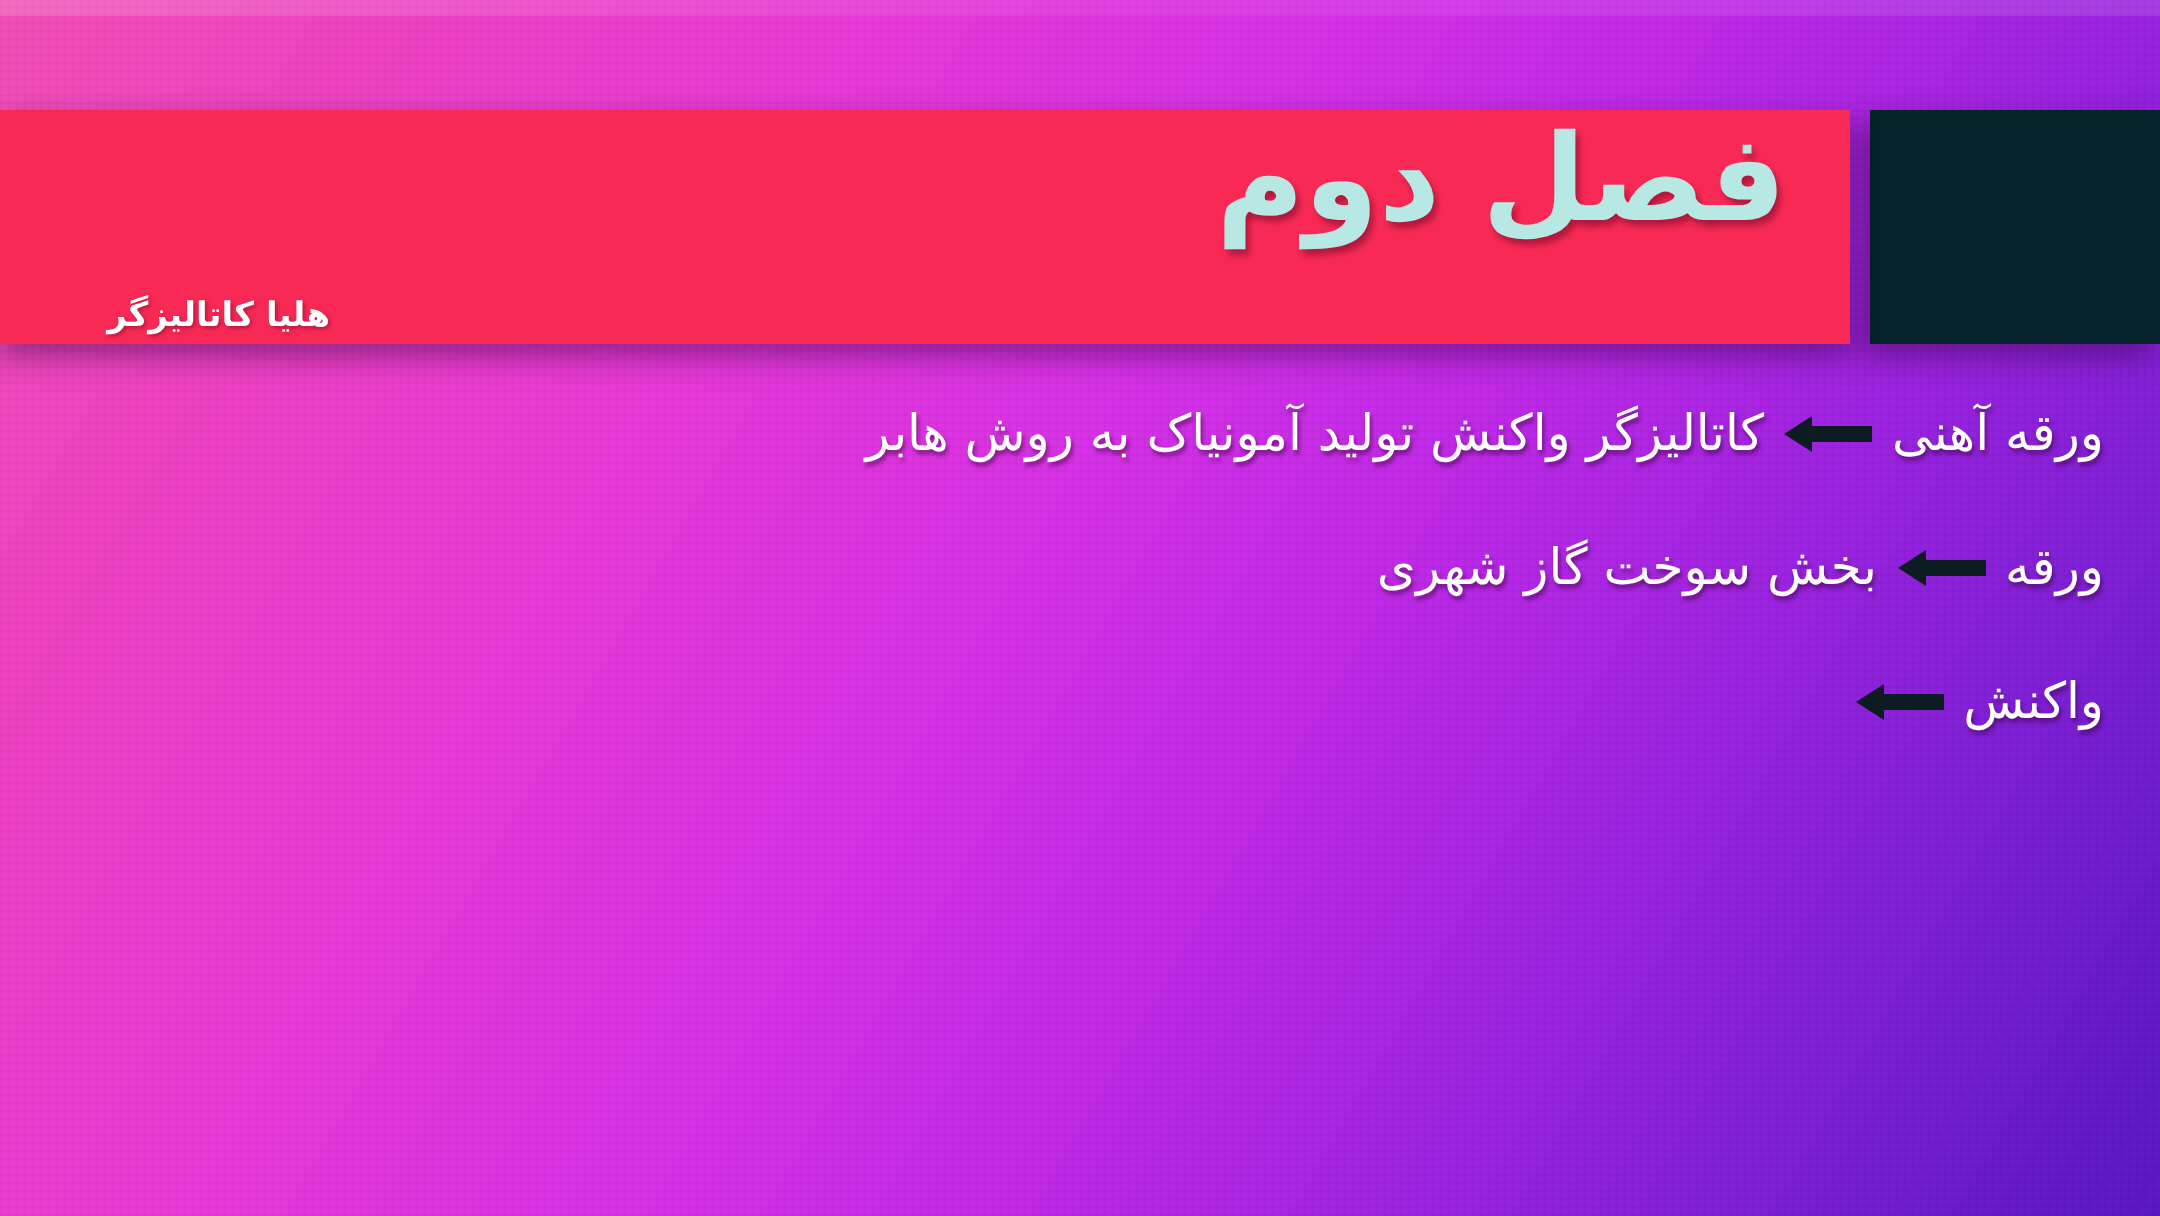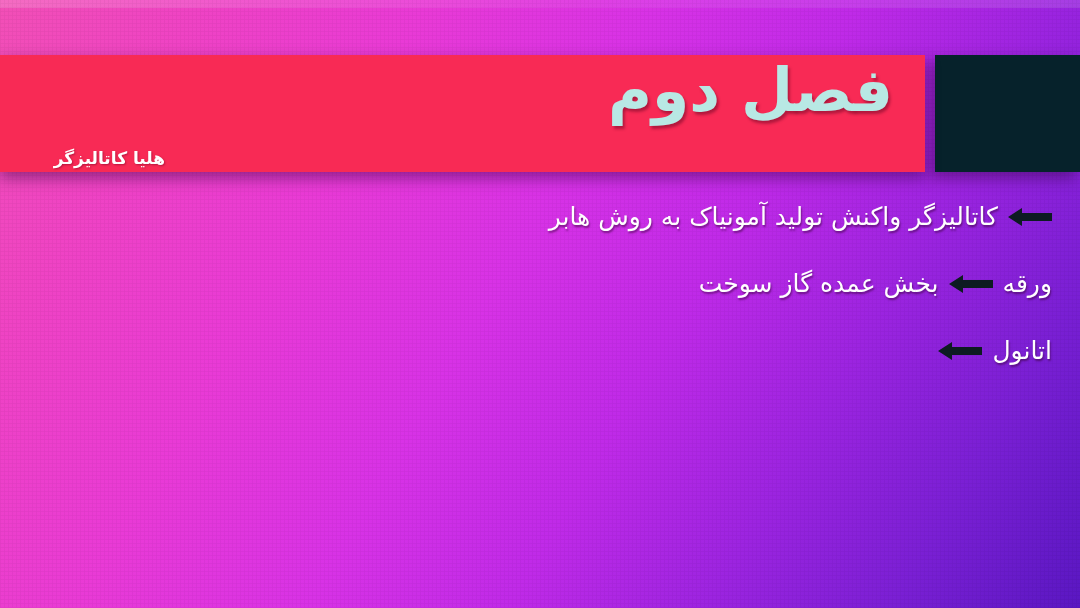--- a/index.html
+++ b/index.html
@@ -137,40 +137,41 @@
   <div class="title-banner">
     <div class="title-text">فصل دوم</div>
     <div class="author-text">هلیا کاتالیزگر</div>
   </div>
 
   <div class="dark-panel"></div>
 
   <div class="body-list">
 
     <div class="body-line">
+      <span class="line-term">ورقه آهنی</span>
       <span class="arrow-icon">
         <svg width="44" height="18" viewBox="0 0 44 18" aria-hidden="true">
           <path d="M0 9 L14 0 L14 5 L44 5 L44 13 L14 13 L14 18 Z" fill="#0d1b22"></path>
         </svg>
       </span>
       <span class="line-desc">کاتالیزگر واکنش تولید آمونیاک به روش هابر</span>
     </div>
 
     <div class="body-line">
       <span class="line-term">ورقه</span>
       <span class="arrow-icon">
         <svg width="44" height="18" viewBox="0 0 44 18" aria-hidden="true">
           <path d="M0 9 L14 0 L14 5 L44 5 L44 13 L14 13 L14 18 Z" fill="#0d1b22"></path>
         </svg>
       </span>
-      <span class="line-desc">بخش عمده گاز سوخت</span>
+      <span class="line-desc">بخش سوخت گاز شهری</span>
     </div>
 
     <div class="body-line">
-      <span class="line-term">اتانول</span>
+      <span class="line-term">واکنش</span>
       <span class="arrow-icon">
         <svg width="44" height="18" viewBox="0 0 44 18" aria-hidden="true">
           <path d="M0 9 L14 0 L14 5 L44 5 L44 13 L14 13 L14 18 Z" fill="#0d1b22"></path>
         </svg>
       </span>
     </div>
 
   </div>
 
 </div>

